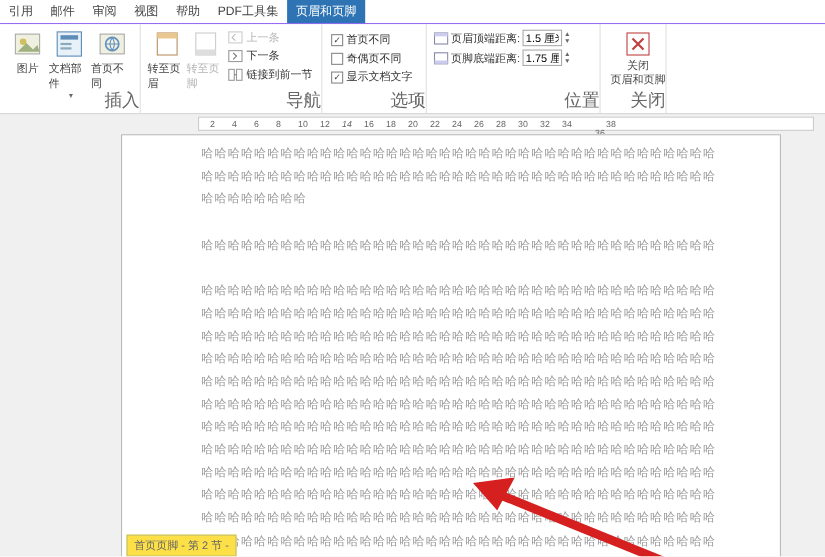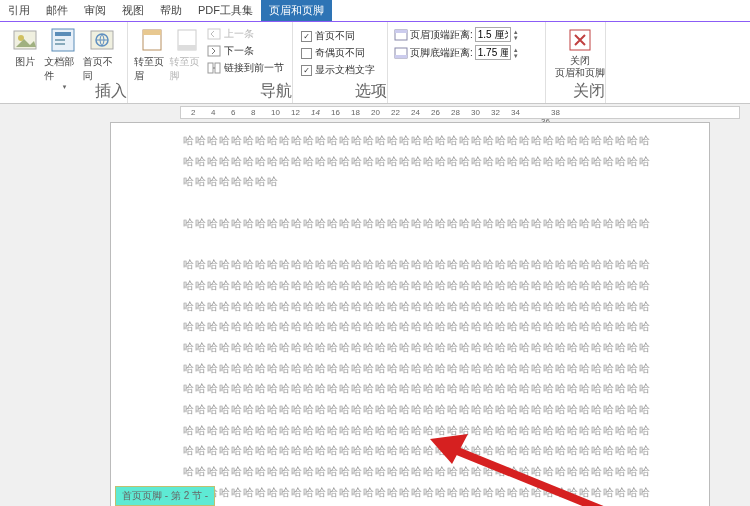--- a/index.html
+++ b/index.html
@@ -15,21 +15,21 @@
 .row-btns{display:flex;flex-direction:column;gap:1px;font-size:10px;color:#333;padding-top:2px}
 .row-btn{display:flex;align-items:center;gap:3px;padding:1px 2px;cursor:pointer;white-space:nowrap}
 .chk{width:11px;height:11px;border:1px solid #888;display:inline-flex;align-items:center;justify-content:center;font-size:8px;color:#333;flex-shrink:0}
 .pos-row{display:flex;align-items:center;gap:2px;font-size:10px;color:#333;padding:1px 0}
 .pos-row input{width:36px;height:15px;font-size:10px;border:1px solid #aaa;padding:0 2px}
 .workspace{position:absolute;top:104px;left:0;right:0;bottom:0;background:#f0f0f0;overflow:hidden}
 .ruler{position:absolute;top:2px;left:180px;right:10px;height:13px;background:#fff;font-size:8px;color:#666;display:flex;align-items:center;border:1px solid #ccc}
 .ruler span{position:absolute}
 .page{position:absolute;top:18px;left:110px;width:600px;background:#fff;border:1px solid #bbb;padding:8px 10px 30px 72px;font-size:11px;color:#999;line-height:1.7}
 .page p{margin-bottom:2px;letter-spacing:1px}
-.tag{position:absolute;bottom:0;left:115px;background:#5eead4;border:1px solid #c0c070;font-size:10px;padding:2px 6px;color:#666}
+.tag{position:absolute;bottom:0;left:115px;background:#fde047;border:1px solid #c0c070;font-size:10px;padding:2px 6px;color:#666}
 .arrow{position:absolute;pointer-events:none}
 .grey{color:#b5b5b5}
 .drop{font-size:7px;color:#666;margin-left:2px}
 svg{display:block}
 </style>
 </head>
 <body>
 
 <div class="menubar">
   <span>引用</span>
@@ -166,20 +166,21 @@
             <rect x="1" y="8" width="12" height="3" fill="#cce"></rect>
           </svg>
         <span>页脚底端距离:</span>
         <input value="1.75 厘米" style="">
         <span style="display:flex;flex-direction:column;font-size:6px;line-height:6px;color:#666">
             <span>▲</span>
             <span>▼</span>
           </span>
       </div>
     </div>
+    <div class="group-label">位置</div>
   </div>
 
   <div class="group" style="width:60px">
     <div class="big-btn" style="width:56px">
       <span class="ico">
           <svg width="26" height="26">
             <rect x="3" y="3" width="20" height="20" fill="none" stroke="#c04040"></rect>
             <path d="M8 8 L18 18 M18 8 L8 18" stroke="#c04040" stroke-width="2"></path>
           </svg>
         </span>

